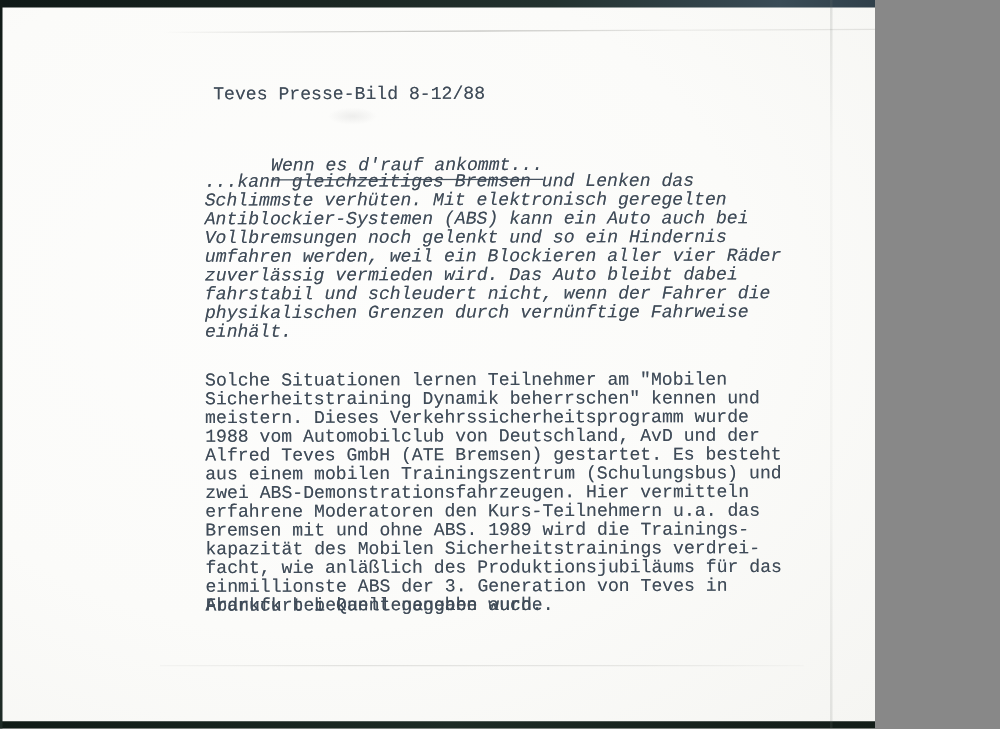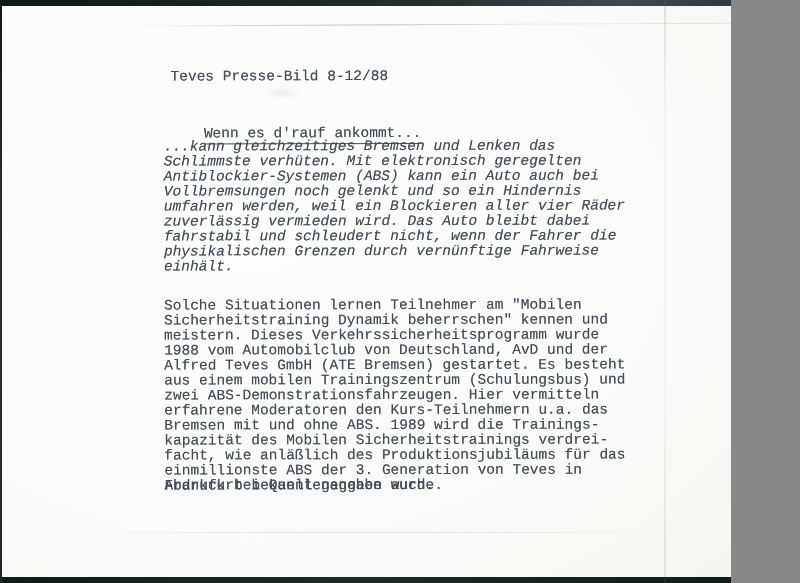--- a/index.html
+++ b/index.html
@@ -8,21 +8,20 @@
     background: #888;
   }
   #stage {
     position: relative;
     width: 700px;
     height: 583px;
     overflow: hidden;
     background:
       radial-gradient(ellipse at 35% 40%, #fdfdfc 0%, #fbfbf9 55%, #f5f5f2 100%);
     font-family: "Liberation Mono", "DejaVu Sans Mono", monospace;
-    padding-left: 31px;
   }
   
   .edge-top {
     position: absolute; left: 0; top: 0; width: 800px; height: 6px;
     background: linear-gradient(to right,
       #0f1917 0%, #1b2723 35%, #23322f 55%, #3a4c57 78%, #2b3a44 92%, #22303a 100%);
   }
   .edge-bottom {
     position: absolute; left: 0; top: 577px; width: 800px; height: 6px;
     background: linear-gradient(to right,
@@ -72,21 +71,21 @@
   }
   .tw {
     position: absolute;
     font-size: 14.5px;
     line-height: 15px;
     white-space: pre;
     letter-spacing: 0;
     text-shadow: 0 0 0.5px rgba(63,75,88,0.55);
   }
   .doc-header   { left: 171px; top: 69px;  }
-  .doc-headline { left: 152px; top: 111px; }
+  .doc-headline { left: 165px; top: 111px; font-style: italic; }
   .doc-headline span {
     border-bottom: 1px solid #46525f;
     padding-bottom: 2px;
     display: inline-block;
   }
   .para-1 { left: 164px; top: 139px; font-style: italic; }
   .para-2 { left: 164px; top: 298px; }
   .doc-footer { left: 164px; top: 478px; }
 </style>
 </head>

